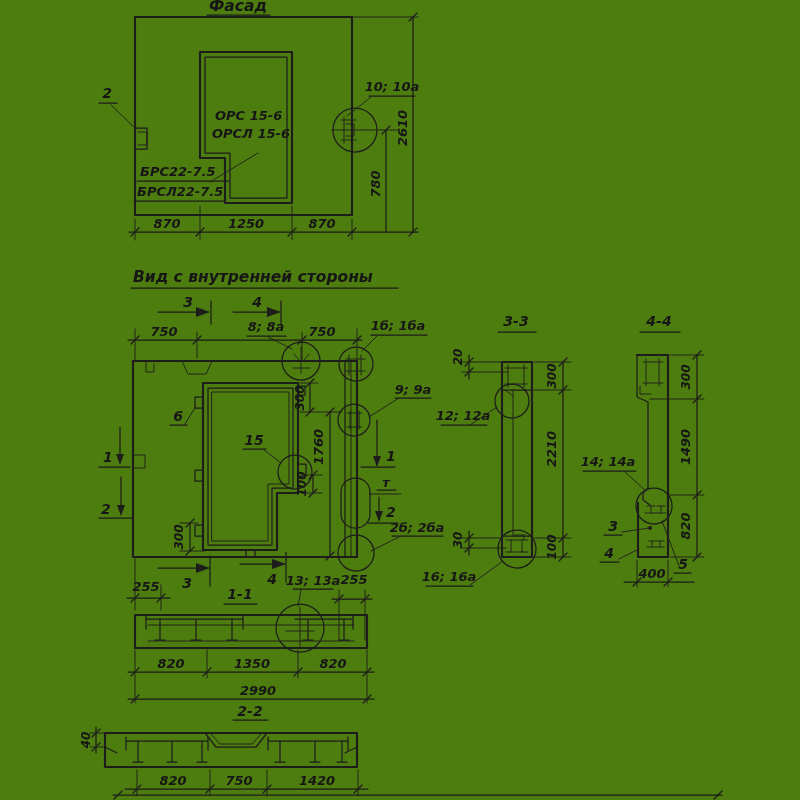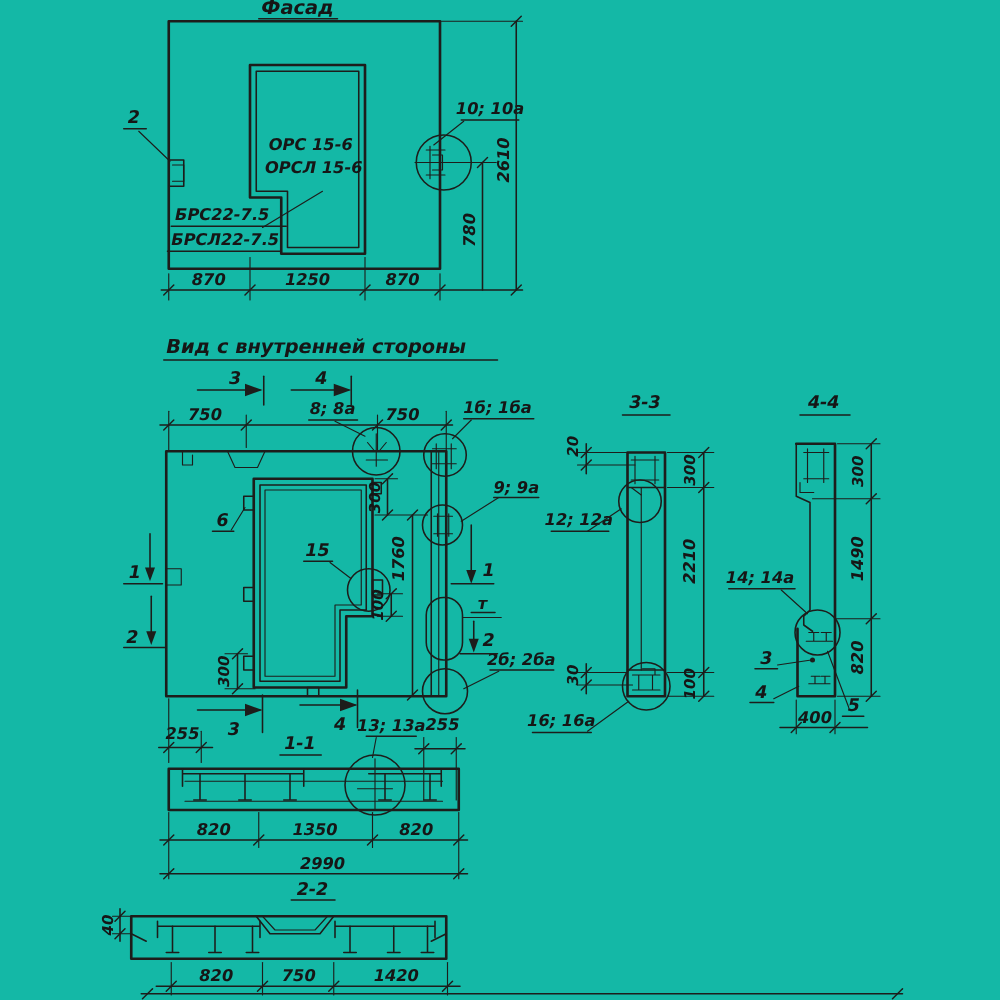--- a/index.html
+++ b/index.html
@@ -1,16 +1,16 @@
 <!DOCTYPE html>
 <html><head>
 <meta charset="utf-8">
 <style>
   html,body{margin:0;padding:0;background:#e8e8e8;}
-  .sheet{width:800px;height:800px;background:#14b8a6;position:relative;margin:0 auto;overflow:hidden;}
+  .sheet{width:800px;height:800px;background:#4d7c0f;position:relative;margin:0 auto;overflow:hidden;}
   svg{display:block;}
   svg *{vector-effect:none;}
   .ln, .tk, .b, .f{stroke:#1d1d1b;fill:none;stroke-linecap:round;stroke-linejoin:round;}
   .ln{stroke-width:1.25;}
   .b{stroke-width:2.1;}
   .f{stroke-width:0.9;}
   .tk{stroke-width:1.2;}
   .ar{fill:#1d1d1b;stroke:none;}
   text{font-family:"DejaVu Sans",sans-serif;font-style:italic;font-weight:bold;fill:#161616;}
   .t12{font-size:12px;}

